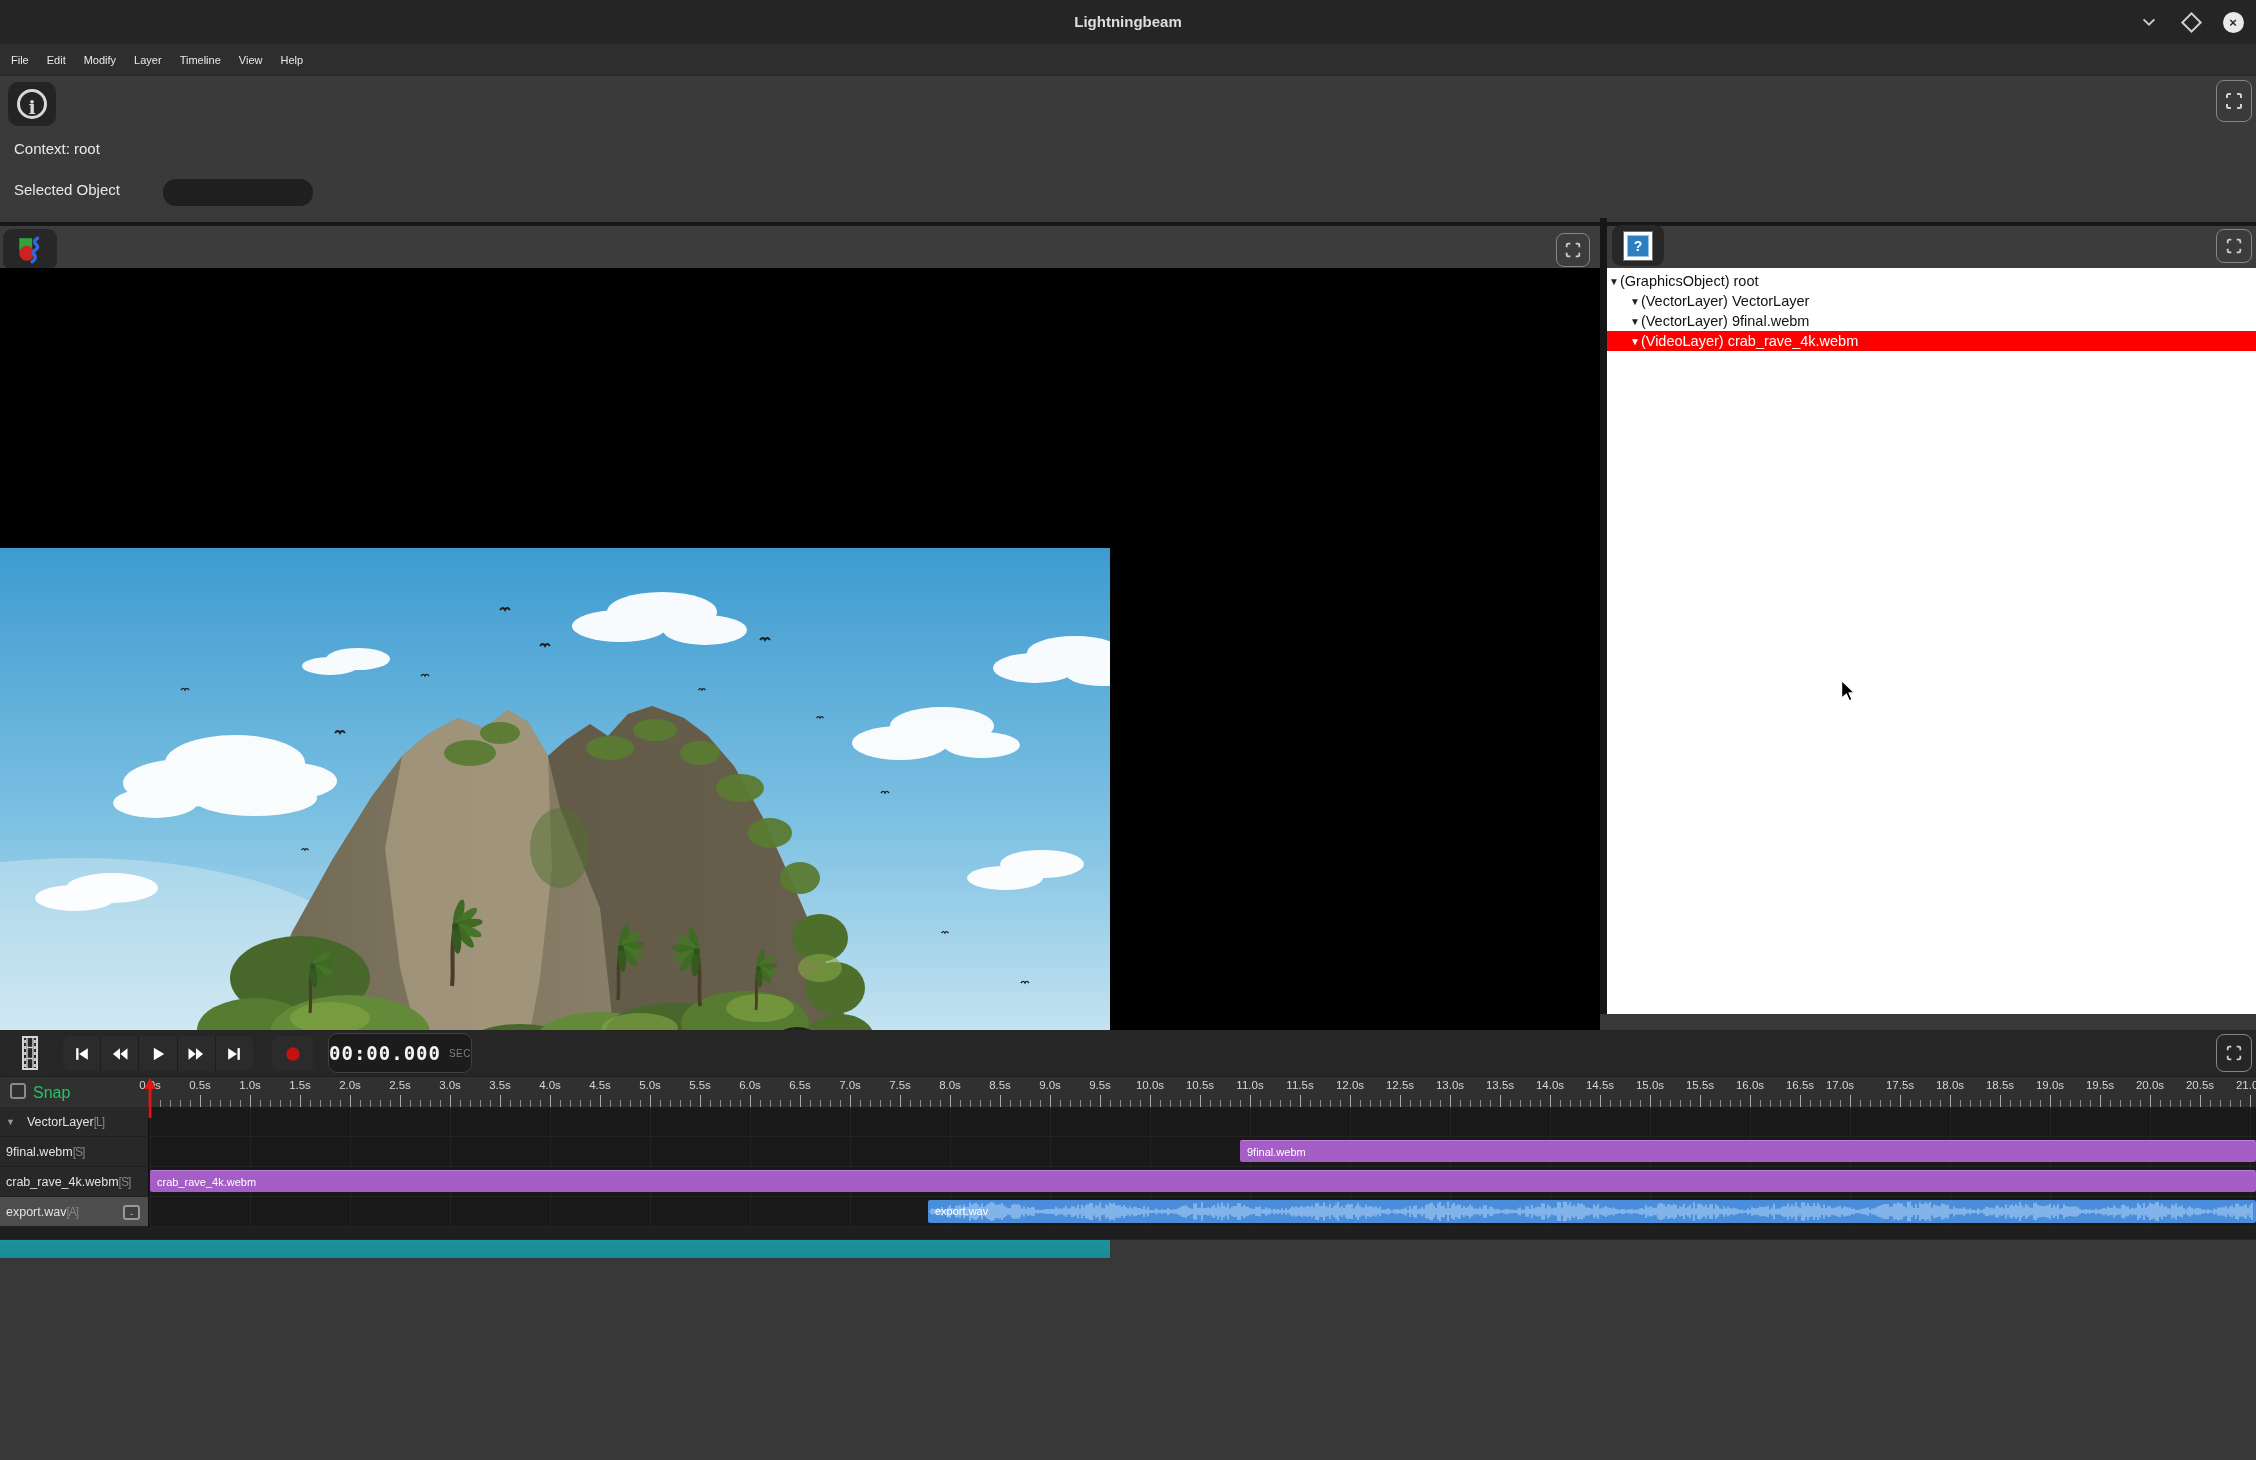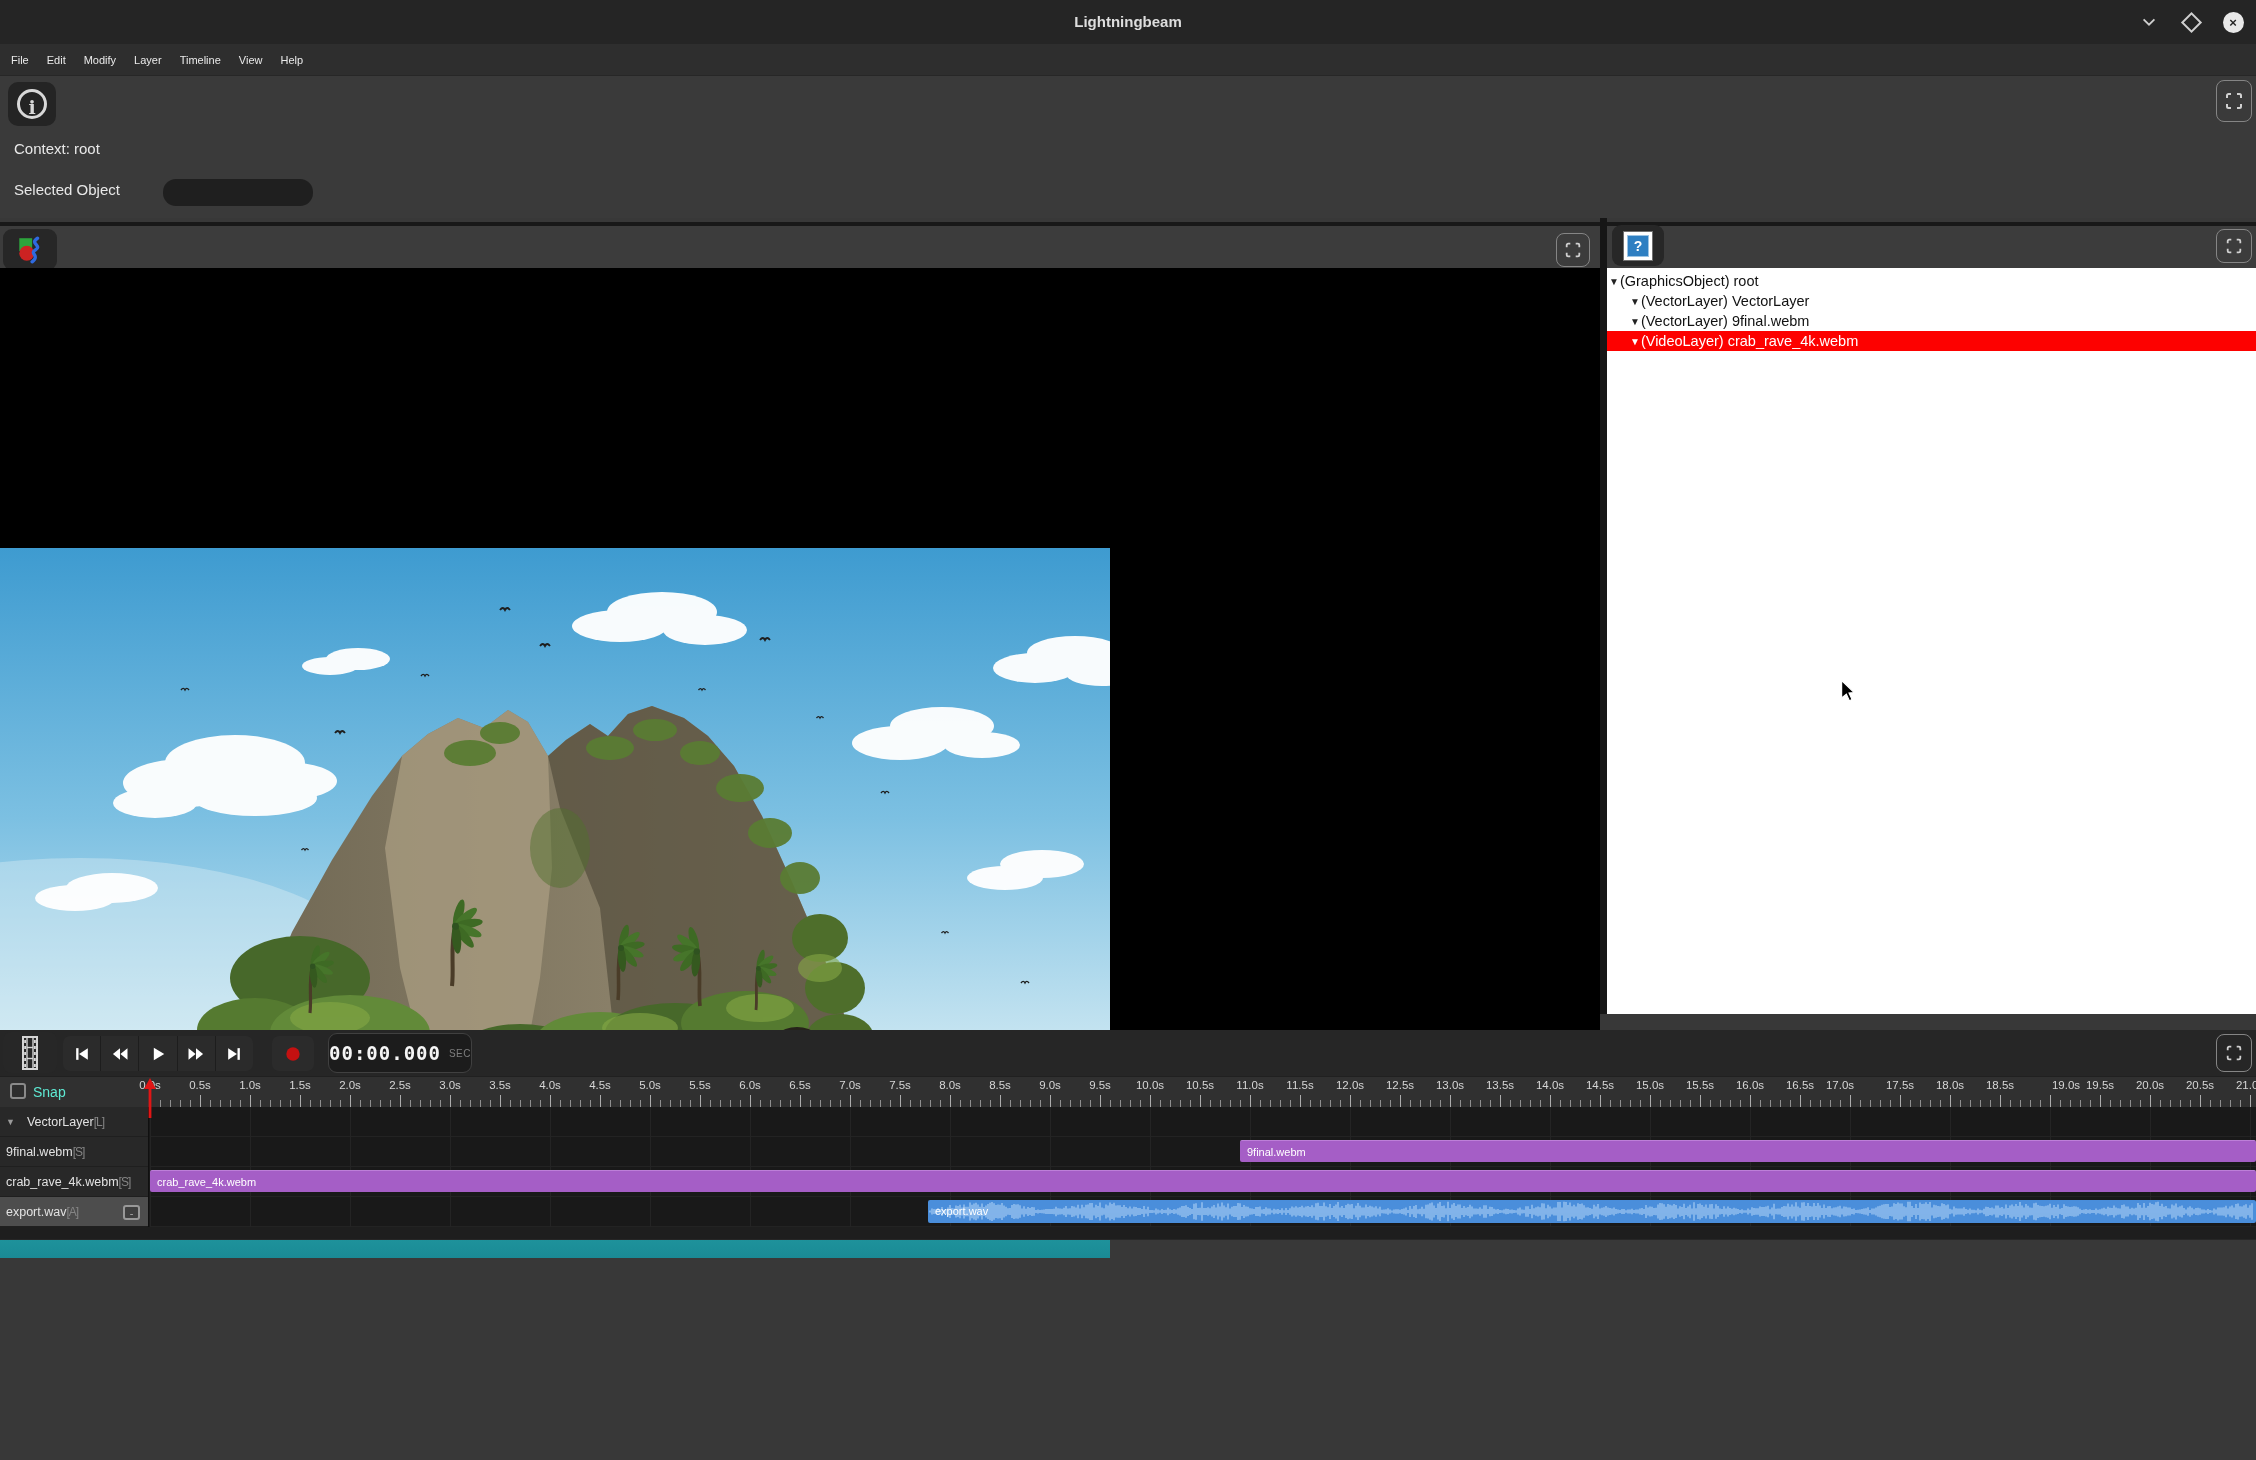--- a/index.html
+++ b/index.html
@@ -46,21 +46,21 @@
   .film-btn{left:3px;top:2px;width:54px;height:41px;background:#272727;}
   .transport{left:63px;top:6px;width:190px;height:35px;background:#2b2b2b;border-radius:7px;display:flex;position:absolute;overflow:hidden;}
   .tbtn{flex:1;display:flex;align-items:center;justify-content:center;border-right:1px solid #1d1d1d;background:transparent;border-top:none;border-bottom:none;border-left:none;padding:0;}
   .tbtn:last-child{border-right:none;}
   .rec-btn{left:272px;top:6px;width:42px;height:35px;border-radius:7px;}
   .time-display{left:328px;top:3px;width:144px;height:40px;background:#1c1c1c;border:1px solid #404040;border-radius:9px;display:flex;align-items:center;justify-content:center;box-sizing:border-box;}
   .time-digits{font-family:"DejaVu Sans Mono",monospace;font-size:19px;font-weight:bold;color:#f5f5f5;letter-spacing:1px;}
   .time-unit{font-size:10px;color:#7d7d7d;margin-left:8px;letter-spacing:.5px;}
   .ruler{left:0;top:46px;width:2256px;height:31px;background:#303030;border-top:1px solid #202020;box-sizing:border-box;overflow:hidden;}
   .snap-box{position:absolute;left:10px;top:6px;width:16px;height:16px;border:2px solid #8a8a8a;border-radius:3px;background:#2e2e2e;box-sizing:border-box;}
-  .snap-label{position:absolute;left:33px;top:7px;font-size:14px;color:#5eead4;}
+  .snap-label{position:absolute;left:33px;top:7px;font-size:16px;color:#22c55e;}
   .tick{position:absolute;bottom:0;width:1px;height:7px;background:#8f8f8f;}
   .tick.major{height:12px;background:#adadad;}
   .tick-label{position:absolute;top:2px;font-size:11.5px;color:#d6d6d6;transform:translateX(-50%);white-space:nowrap;}
   .tracks{left:0;top:77px;width:2256px;height:120px;background:#191919;}
   .lane-grid{position:absolute;left:150px;top:0;width:2106px;height:120px;
     background-image:repeating-linear-gradient(90deg,#242424 0 1px,transparent 1px 100px),repeating-linear-gradient(180deg,transparent 0 29px,#232323 29px 30px);}
   .track-labels{position:absolute;left:0;top:0;width:148px;height:120px;border-right:1px solid #101010;}
   .trow{height:30px;box-sizing:border-box;background:#282828;border-bottom:1px solid #1f1f1f;display:flex;align-items:center;overflow:hidden;white-space:nowrap;position:relative;}
   .trow.selected{background:#4d4d4d;}
   .trow .tri{font-size:9px;color:#9a9a9a;margin:0 4px 0 6px;}
@@ -638,21 +638,21 @@
         <div class="tick-label" style="left: 1550px;">14.0s</div>
         <div class="tick-label" style="left: 1600px;">14.5s</div>
         <div class="tick-label" style="left: 1650px;">15.0s</div>
         <div class="tick-label" style="left: 1700px;">15.5s</div>
         <div class="tick-label" style="left: 1750px;">16.0s</div>
         <div class="tick-label" style="left: 1800px;">16.5s</div>
         <div class="tick-label" style="left: 1840px;">17.0s</div>
         <div class="tick-label" style="left: 1900px;">17.5s</div>
         <div class="tick-label" style="left: 1950px;">18.0s</div>
         <div class="tick-label" style="left: 2000px;">18.5s</div>
-        <div class="tick-label" style="left: 2050px; margin-left: 16px;">19.0s</div>
+        <div class="tick-label" style="left: 2050px;">19.0s</div>
         <div class="tick-label" style="left: 2100px;">19.5s</div>
         <div class="tick-label" style="left: 2150px;">20.0s</div>
         <div class="tick-label" style="left: 2200px;">20.5s</div>
         <div class="tick-label" style="left: 2250px;">21.0s</div>
       </div>
   </div>
 
   <div class="abs tracks" id="tracks">
     <div class="lane-grid"></div>
     <div class="track-labels" id="track-labels">

